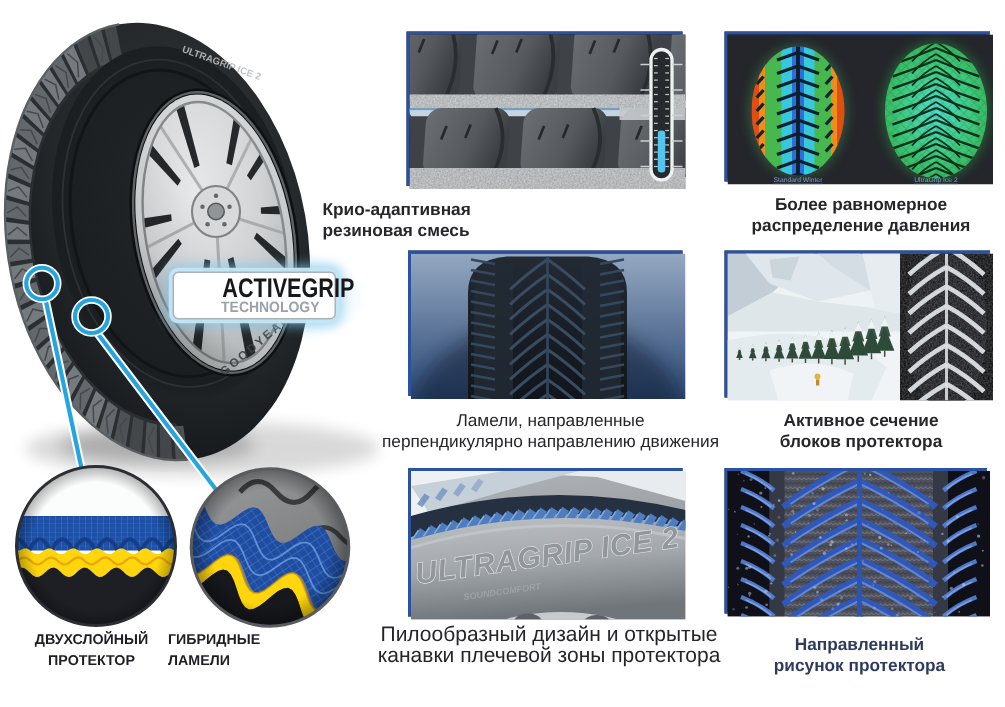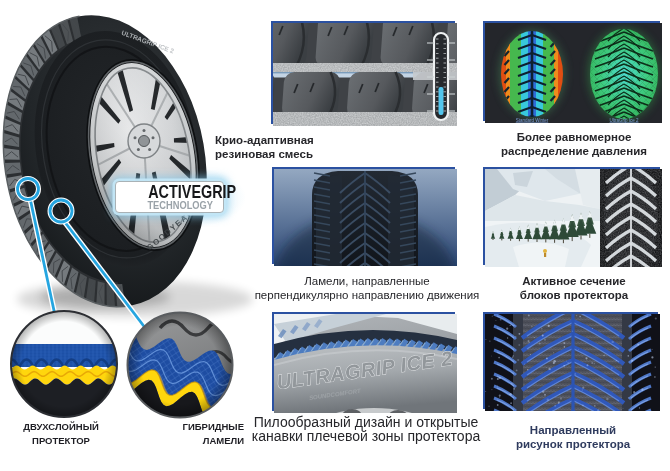--- a/index.html
+++ b/index.html
@@ -311,21 +311,21 @@
 </g>
 <circle cx="180" cy="365" r="52.5" fill="url(#edgeShade2)"></circle>
 </g>
 <circle cx="180" cy="365" r="52.5" fill="none" stroke="#595c5f" stroke-width="2"></circle>
 </svg>
 <div style="position:absolute;left:115px;top:181px;width:109px;height:32px;background:#fff;border:1px solid #a9b2b6;border-radius:4px;box-shadow:0 0 0 2.5px rgba(195,230,245,0.95), 0 0 8px 4px rgba(125,200,235,0.7);text-align:right;padding:2px 10px 0 16px">
 <div style="font-size:18px;font-weight:bold;color:#17181a;line-height:16px;transform:scaleX(0.8);transform-origin:100% 50%">ACTIVEGRIP</div>
 <div style="font-size:10px;color:#9aa2a8;line-height:11px;font-weight:bold;transform:scaleX(0.93);transform-origin:100% 50%">TECHNOLOGY</div>
 </div>
 <div style="position:absolute;left:-5px;top:420px;width:132px;text-align:center;font-weight:bold;font-size:9.5px;line-height:13.5px;color:#1e1e24">ДВУХСЛОЙНЫЙ<br>ПРОТЕКТОР</div>
-<div style="position:absolute;left:112px;top:420px;width:132px;text-align:right;font-weight:bold;font-size:9.5px;line-height:13.5px;color:#1e1e24">ГИБРИДНЫЕ<br>ЛАМЕЛИ</div>
+<div style="position:absolute;left:112px;top:420px;width:132px;text-align:left;font-weight:bold;font-size:9.5px;line-height:13.5px;color:#1e1e24">ГИБРИДНЫЕ<br>ЛАМЕЛИ</div>
 
 <div style="position:absolute;left:271px;top:21px;width:184px;height:103px;border:2px solid #2b51a1;background:#222">
 <svg width="184" height="103" viewBox="0 0 184 103" xmlns="http://www.w3.org/2000/svg">
         <rect width="184" height="103" fill="#3f4246"></rect>
 <g transform="skewX(-4)">
           <rect x="-20" y="-8" width="56" height="52" rx="10" fill="url(#blockg)"></rect>
           <path d="M 26 -8 q 12 26.0 0 52" fill="none" stroke="#2a2d30" stroke-width="2.5"></path>
           <line x1="-6" y1="4" x2="-9" y2="13" stroke="#26292c" stroke-width="1.8"></line>
           <line x1="10" y1="3" x2="7" y2="12" stroke="#26292c" stroke-width="1.8"></line>
         </g>

